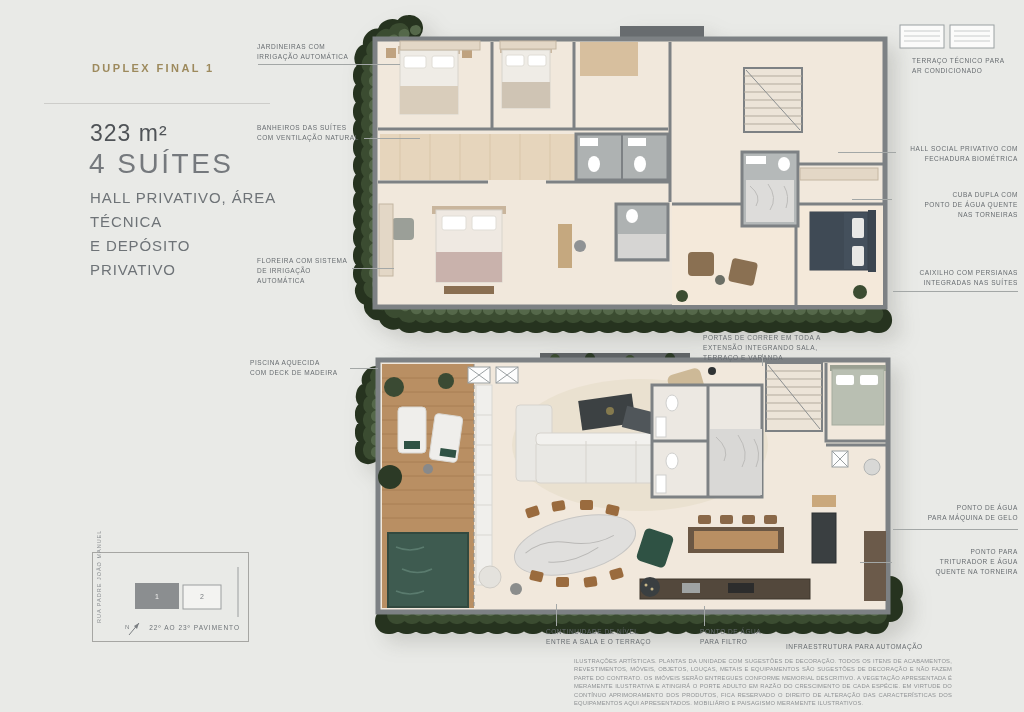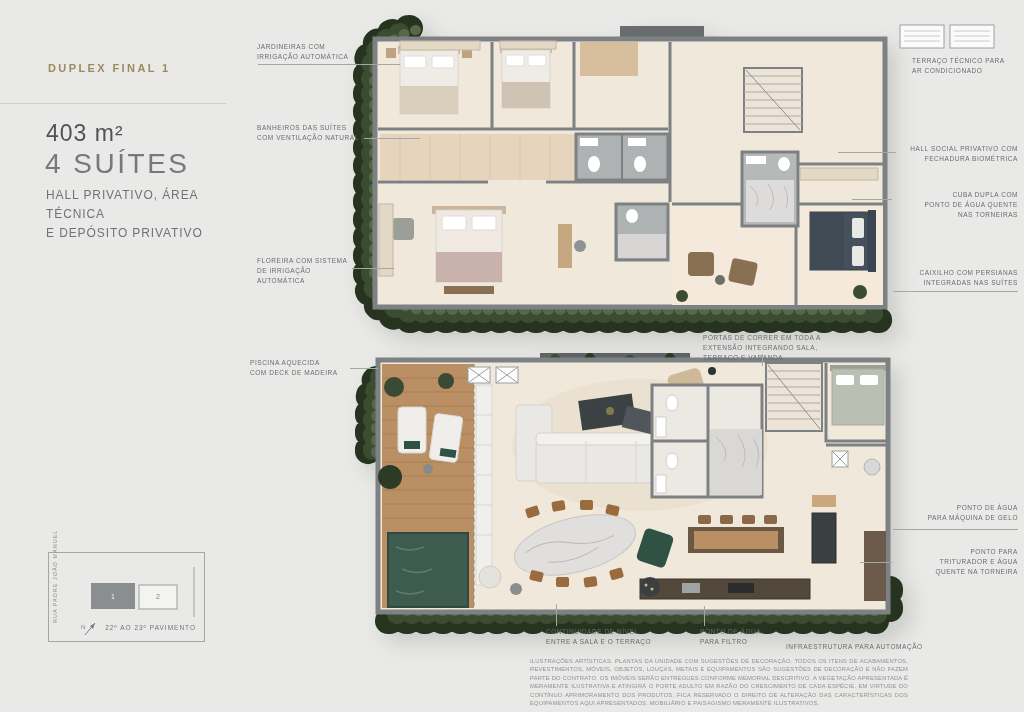--- a/index.html
+++ b/index.html
@@ -2,31 +2,31 @@
 <html><head>
 <meta charset="utf-8">
 <style>
   html,body{margin:0;padding:0;}
   body{
     width:1024px;height:712px;position:relative;overflow:hidden;
     background:#e9eae7;
     font-family:"Liberation Sans",sans-serif;
     -webkit-font-smoothing:antialiased;
   }
-  .abs{position:absolute;}
+  .abs{position:absolute;margin-left:44px;}
   
   .plan-title{
     left:48px;top:62px;font-size:11px;font-weight:700;letter-spacing:2.4px;
     color:#9d8a5d;
   }
   .divider{left:0;top:103px;width:226px;height:1px;background:#cdcdca;}
   .area-value{left:46px;top:120px;font-size:23px;letter-spacing:1px;color:#4f5357;}
   .suites-value{left:45px;top:148px;font-size:28px;font-weight:400;letter-spacing:2.5px;color:#75797d;}
   .plan-desc{
-    left:46px;top:186px;width:190px;font-size:12px;letter-spacing:.9px;
+    left:46px;top:186px;width:190px;font-size:15px;letter-spacing:.9px;
     color:#6e7377;line-height:1.6;white-space:pre-line;
   }
   
   .callout{
     position:absolute;font-size:6.5px;letter-spacing:.55px;line-height:1.5;
     color:#676c70;white-space:pre-line;text-transform:uppercase;
   }
   .leader{position:absolute;background:#a3a7a6;}
   .co-u1{left:257px;top:42px;width:125px;}
   .co-u2{left:257px;top:123px;width:130px;}
@@ -58,21 +58,21 @@
   .disclaimer{
     left:530px;top:657px;width:378px;font-size:5.8px;line-height:1.45;
     letter-spacing:.2px;color:#8f9294;text-align:justify;
   }
 </style>
 </head>
 <body>
 
 <div class="abs plan-title">DUPLEX FINAL 1</div>
 <div class="abs divider"></div>
-<div class="abs area-value">403 m²</div>
+<div class="abs area-value">323 m²</div>
 <div class="abs suites-value">4 SUÍTES</div>
 <div class="abs plan-desc">HALL PRIVATIVO, ÁREA TÉCNICA
 E DEPÓSITO PRIVATIVO</div>
 
 <svg class="plan-svg" style="left:340px;top:14px" width="570" height="330" viewBox="0 0 570 330">
 
   <g>
     <path d="M70,14 Q32,18 26,50 V268 Q30,298 64,306 H540" fill="none" stroke="#26331f" stroke-width="26" stroke-linecap="round" stroke-dasharray="2 16"></path>
     <path d="M60,18 Q34,24 30,54 V264 Q34,292 70,300 H535" fill="none" stroke="#3b4c31" stroke-width="18" stroke-linecap="round" stroke-dasharray="2 13"></path>
     <path d="M76,16 Q38,26 34,58 V260 Q38,288 80,296 H530" fill="none" stroke="#55684a" stroke-width="10" stroke-linecap="round" stroke-dasharray="1 11"></path>

